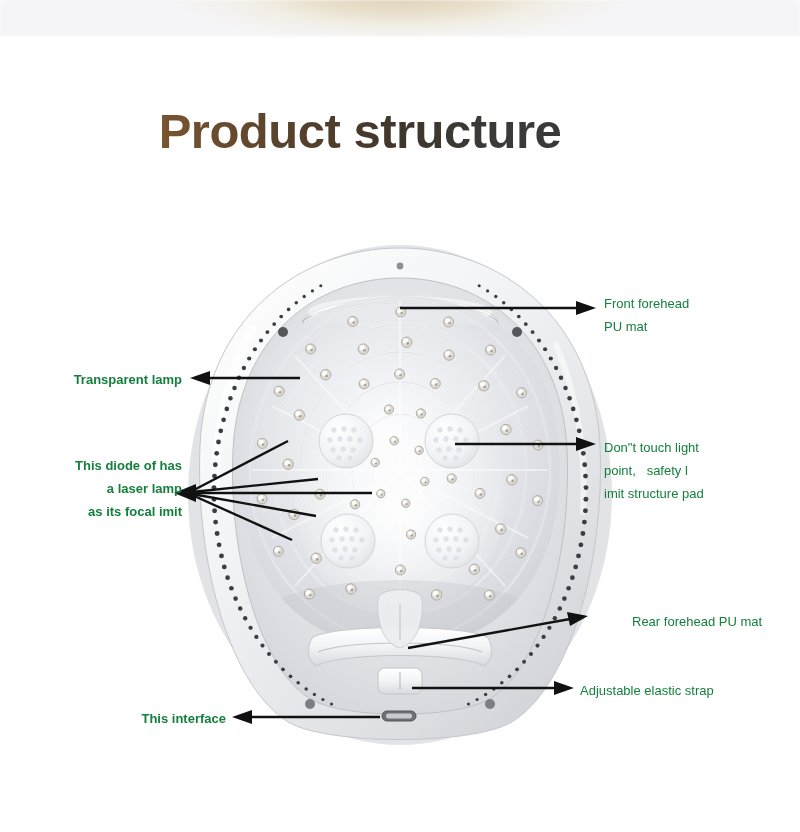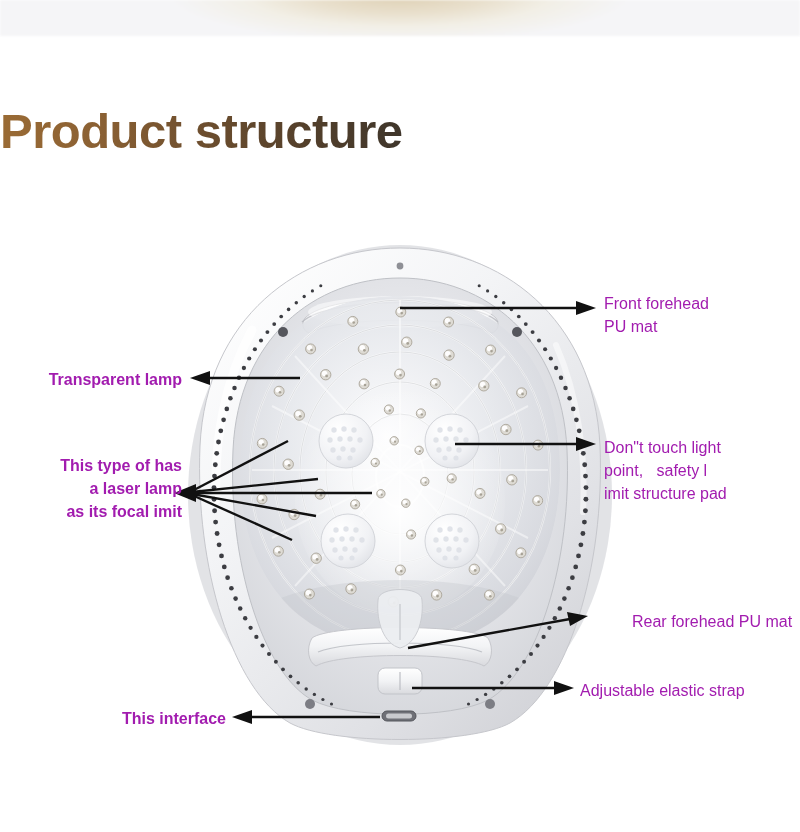--- a/index.html
+++ b/index.html
@@ -12,32 +12,33 @@
   
   #top-bleed{
     position:absolute;left:0;top:0;width:800px;height:36px;
     background:
       radial-gradient(ellipse 230px 46px at 400px -4px, #ded0b4 0%, #e9e0cd 38%, #f2efe6 66%, #f5f5f7 100%),
       linear-gradient(180deg,#f3f1ec 0%,#f5f5f7 70%,#ffffff 100%);
     filter:blur(1.2px);
   }
   #page-title{
     position:absolute;left:0;top:100px;width:720px;
+    text-align:center;
     font-size:49px;font-weight:bold;letter-spacing:-0.5px;
     line-height:62px;
     background-image:linear-gradient(90deg,#9a6b35 0%, #8a6033 14%, #6d4e2e 28%, #54402b 42%, #3f362b 56%, #3a3a3a 70%, #343434 100%);
     -webkit-background-clip:text;background-clip:text;
     color:transparent;-webkit-text-fill-color:transparent;
     white-space:nowrap;
   }
   #stage{position:absolute;left:0;top:0;width:800px;height:832px;}
   #stage svg{display:block;}
   .lbl{
     position:absolute;
-    font-size:16px;line-height:23px;color:#a21caf;
+    font-size:13px;line-height:23px;color:#15803d;
     white-space:pre;
   }
   .lbl.right{text-align:left;}
   .lbl.left{text-align:right;font-weight:bold;}
 </style>
 </head>
 <body>
 
 <div id="top-bleed"></div>
 
@@ -636,15 +637,15 @@
 <div class="lbl right" style="left:604px;top:292px;"><span>Front forehead</span><br><span>PU mat</span></div>
 
 <div class="lbl right" style="left:604px;top:436px;"><span>Don"t touch light</span><br><span>point,   safety l</span><br><span>imit structure pad</span></div>
 
 <div class="lbl right" style="left:592px;top:610px;margin-left:40px;"><span>Rear forehead PU mat</span></div>
 
 <div class="lbl right" style="left:580px;top:679px;"><span>Adjustable elastic strap</span></div>
 
 <div class="lbl left" style="left:0px;top:368px;width:182px;"><span>Transparent lamp</span></div>
 
-<div class="lbl left" style="left:0px;top:454px;width:182px;"><span>This type of has</span><br><span>a laser lamp</span><br><span>as its focal imit</span></div>
+<div class="lbl left" style="left:0px;top:454px;width:182px;"><span>This diode of has</span><br><span>a laser lamp</span><br><span>as its focal imit</span></div>
 
 <div class="lbl left" style="left:0px;top:707px;width:226px;"><span>This interface</span></div>
 
 </body></html>

